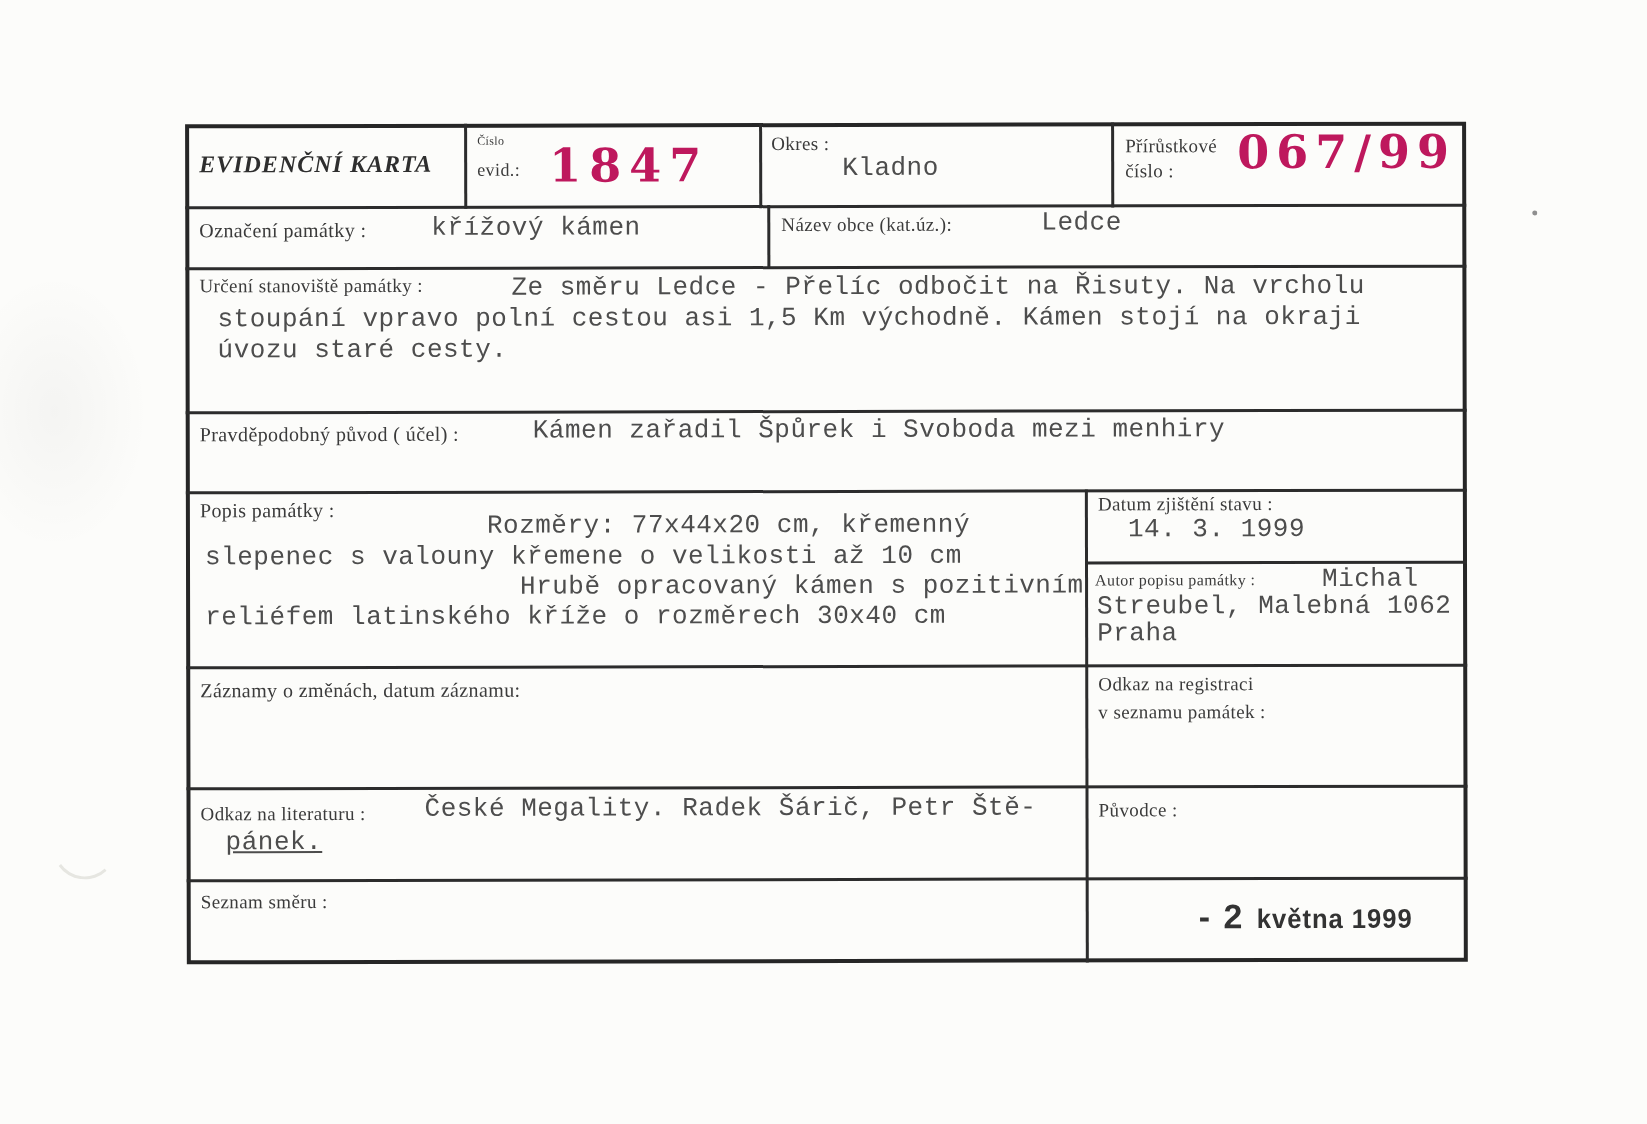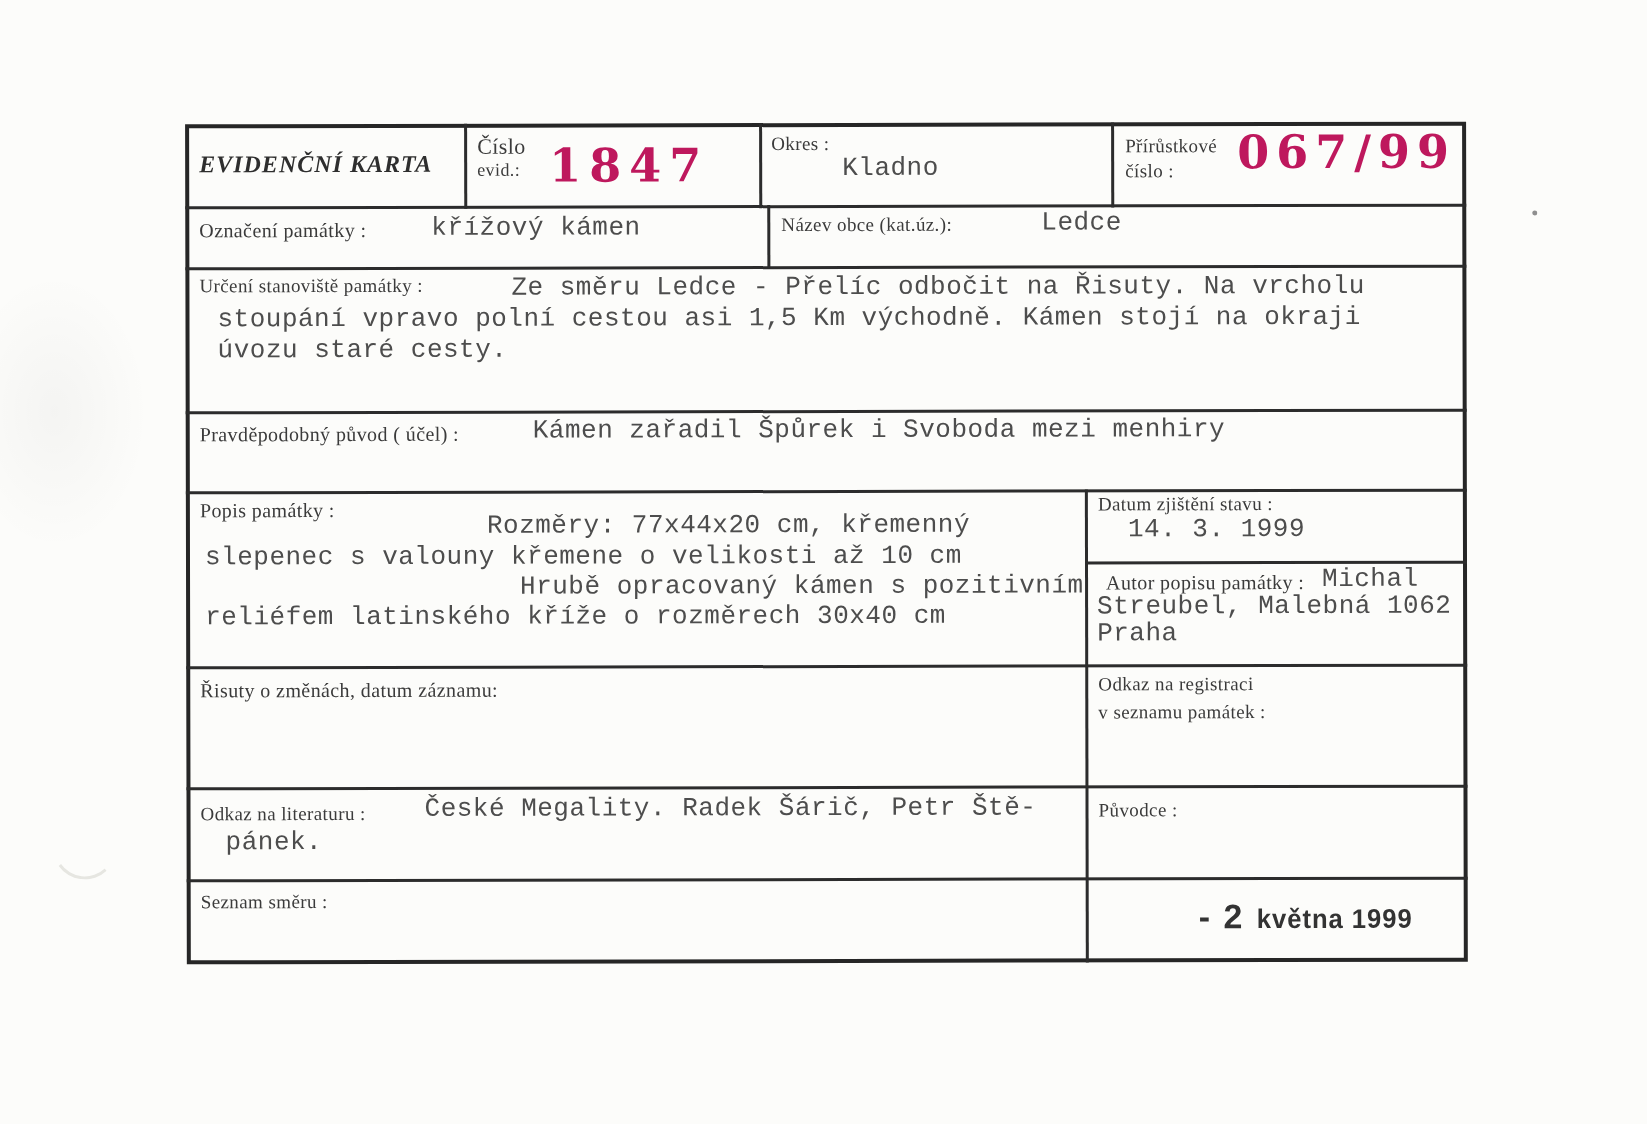--- a/index.html
+++ b/index.html
@@ -85,21 +85,21 @@
     <div class="hl" style="top:786px;"></div>
     <div class="hl" style="top:878px;"></div>
 
     <div class="vl" style="left:465px; top:123px; height:85px;"></div>
     <div class="vl" style="left:760px; top:123px; height:85px;"></div>
     <div class="vl" style="left:1112px; top:123px; height:85px;"></div>
     <div class="vl" style="left:768px; top:205px; height:64px;"></div>
     <div class="vl" style="left:1085px; top:490px; height:473px;"></div>
 
     <div class="title" style="left:200px; top:150px;">EVIDENČNÍ KARTA</div>
-    <div class="lbl" style="left:478px; top:133px; font-size:22px;">Číslo</div>
+    <div class="lbl" style="left:478px; top:133px; font-size:12px;">Číslo</div>
     <div class="lbl" style="left:478px; top:159px; font-size:18px;">evid.:</div>
     <div class="stampnum" style="left:550px; top:138px;">1847</div>
     <div class="lbl" style="left:772px; top:133px;">Okres :</div>
     <div class="typed" style="left:843px; top:153px;">Kladno</div>
     <div class="lbl" style="left:1126px; top:136px;">Přírůstkové</div>
     <div class="lbl" style="left:1126px; top:161px;">číslo :</div>
     <div class="stampnum acc" style="left:1238px; top:126px;">067/99</div>
 
     <div class="lbl big" style="left:200px; top:218px;">Označení památky :</div>
     <div class="typed" style="left:432px; top:212px;">křížový kámen</div>
@@ -116,32 +116,32 @@
 
     <div class="lbl big" style="left:200px; top:498px;">Popis památky :</div>
     <div class="typed" style="left:487px; top:510px;">Rozměry: 77x44x20 cm, křemenný</div>
     <div class="typed" style="left:205px; top:541px;">slepenec s valouny křemene o velikosti až 10 cm</div>
     <div class="typed" style="left:520px; top:571px;">Hrubě opracovaný kámen s pozitivním</div>
     <div class="typed" style="left:205px; top:601px;">reliéfem latinského kříže o rozměrech 30x40 cm</div>
 
     <div class="lbl" style="left:1098px; top:494px;">Datum zjištění stavu :</div>
     <div class="typed" style="left:1128px; top:515px;">14. 3. 1999</div>
 
-    <div class="lbl" style="left:1095px; top:572px; font-size:20px;margin-left:11px;">Autor popisu památky :</div>
+    <div class="lbl" style="left:1095px; top:572px; font-size:16px;">Autor popisu památky :</div>
     <div class="typed" style="left:1322px; top:565px;">Michal</div>
     <div class="typed" style="left:1097px; top:592px;">Streubel, Malebná 1062</div>
     <div class="typed" style="left:1097px; top:619px;">Praha</div>
 
-    <div class="lbl big" style="left:200px; top:678px;">Řisuty o změnách, datum záznamu:</div>
+    <div class="lbl big" style="left:200px; top:678px;">Záznamy o změnách, datum záznamu:</div>
     <div class="lbl" style="left:1098px; top:674px;">Odkaz na registraci</div>
     <div class="lbl" style="left:1098px; top:702px;">v seznamu památek :</div>
 
     <div class="lbl" style="left:200px; top:802px;">Odkaz na literaturu :</div>
     <div class="typed" style="left:424px; top:793px;">České Megality. Radek Šárič, Petr Ště-</div>
-    <div class="typed" style="left:225px; top:826px;">pánek.</div>
+    <div class="typed" style="left:225px; top:826px;text-decoration:underline;">pánek.</div>
     <div class="lbl" style="left:1098px; top:800px;">Původce :</div>
 
     <div class="lbl" style="left:200px; top:890px;">Seznam směru :</div>
     <div class="datestamp" style="left:1198px; top:898px;">
       <span class="d">- 2</span>
       <span class="m">května 1999</span>
     </div>
 
   </div>
 </div>

